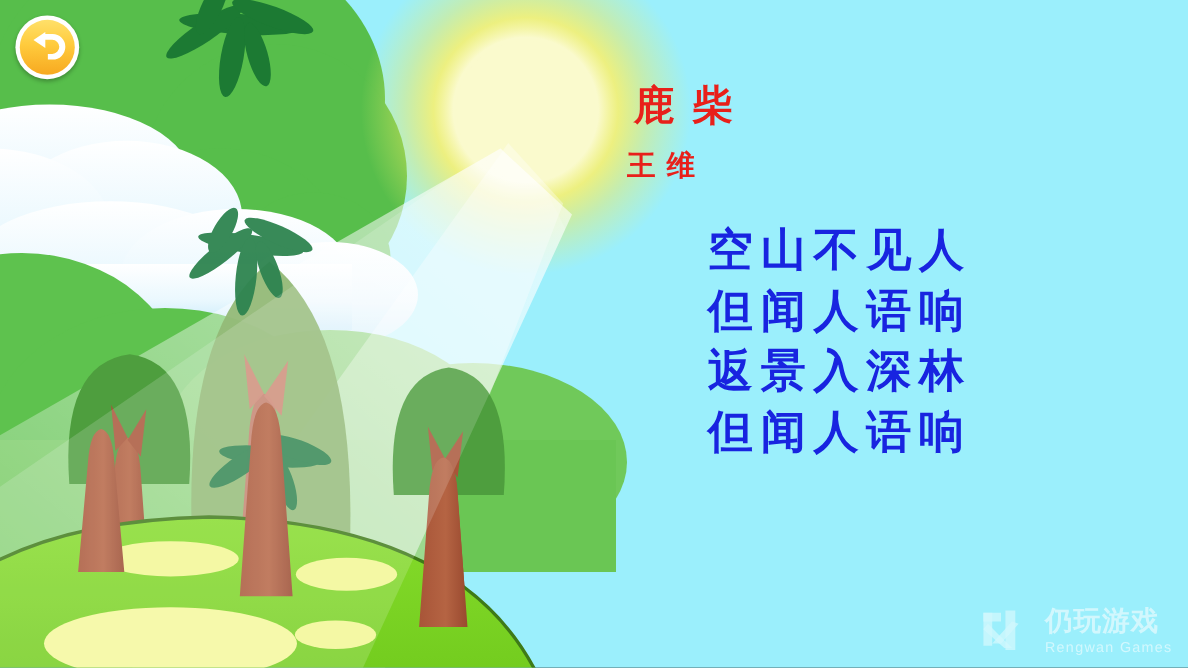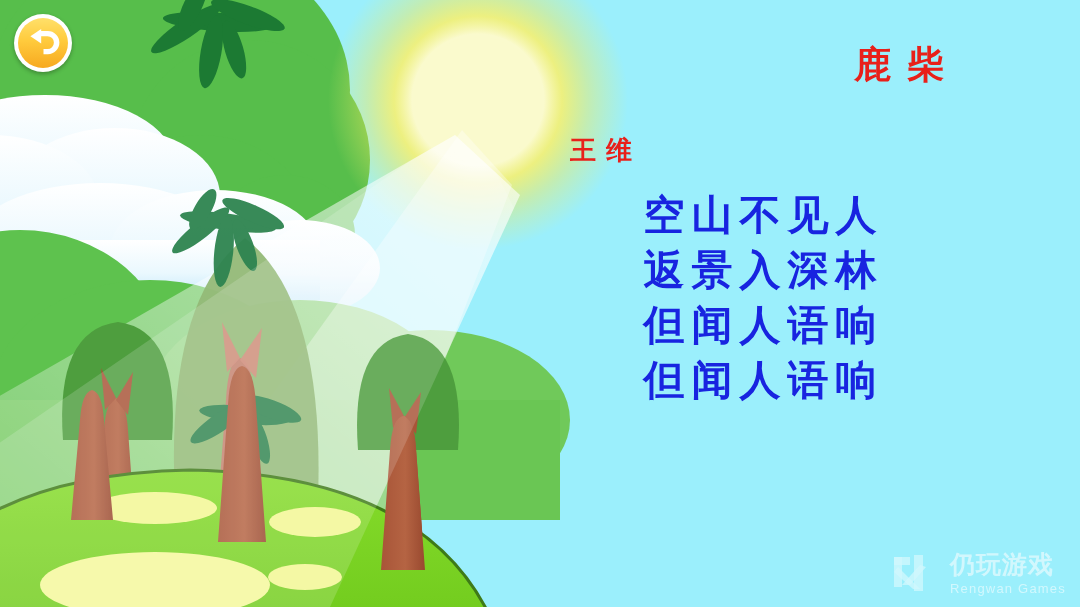--- a/index.html
+++ b/index.html
@@ -55,24 +55,24 @@
     position: absolute;
     left: 560px;
     top: 0;
     width: 520px;
     height: 607px;
     z-index: 30;
     pointer-events: none;
   }
   .poem-title {
     position: absolute;
-    top: 40px;
+    top: 71px;
     left: 0;
     width: 400px;
-    text-align: right;
+    text-align: left;
     color: #E8201A;
     font-size: 37px;
     font-weight: bold;
     letter-spacing: 16px;
     text-indent: 16px;
     font-family: "DejaVu Sans", "Liberation Sans", sans-serif;
   }
   .poem-author {
     position: absolute;
     top: 133px;
@@ -80,21 +80,21 @@
     width: 400px;
     color: #E8201A;
     font-size: 26px;
     font-weight: bold;
     letter-spacing: 10px;
     text-indent: 10px;
     font-family: "DejaVu Sans", "Liberation Sans", sans-serif;
   }
   .poem-lines {
     position: absolute;
-    top: 188px;
+    top: 200px;
     left: 0;
     width: 400px;
     text-align: center;
   }
   .poem-line {
     color: #1824E0;
     font-size: 41px;
     font-weight: bold;
     line-height: 55px;
     letter-spacing: 7px;
@@ -287,22 +287,22 @@
       <path d="M15.5 5.2 L15.5 10.2 L22.5 10.2 A6.4 6.4 0 0 1 22.5 23.0 L18.5 23.0 L18.5 28.2 L22.8 28.2 A11.6 11.6 0 0 0 22.8 5.0 L15.5 5.0 Z" fill="#FFFFFF"></path>
       <path d="M16.2 3.0 L16.2 17.6 L5.4 10.3 Z" fill="#FFFFFF"></path>
     </svg>
   </div>
 
   <div class="poem-panel">
     <div class="poem-title">鹿柴</div>
     <div class="poem-author">王维</div>
     <div class="poem-lines">
       <div class="poem-line">空山不见人</div>
+      <div class="poem-line">但闻人语响</div>
       <div class="poem-line">返景入深林</div>
-      <div class="poem-line">但闻人语响</div>
       <div class="poem-line">但闻人语响</div>
     </div>
   </div>
 
   <div class="watermark">
     <svg class="wm-mark" width="52" height="44" viewBox="0 0 52 44">
       <path d="M4 6 L4 14 L20 14 L20 6 Z" fill="#FFFFFF" opacity="0.75"></path>
       <path d="M4 6 L4 36 L12 36 L12 6 Z" fill="#FFFFFF" opacity="0.75"></path>
       <path d="M24 4 L33 4 L33 40 L24 40 Z" fill="#FFFFFF" opacity="0.75"></path>
       <path d="M8 16 L30 38 L23 38 L4 21 Z" fill="#FFFFFF" opacity="0.75"></path>

